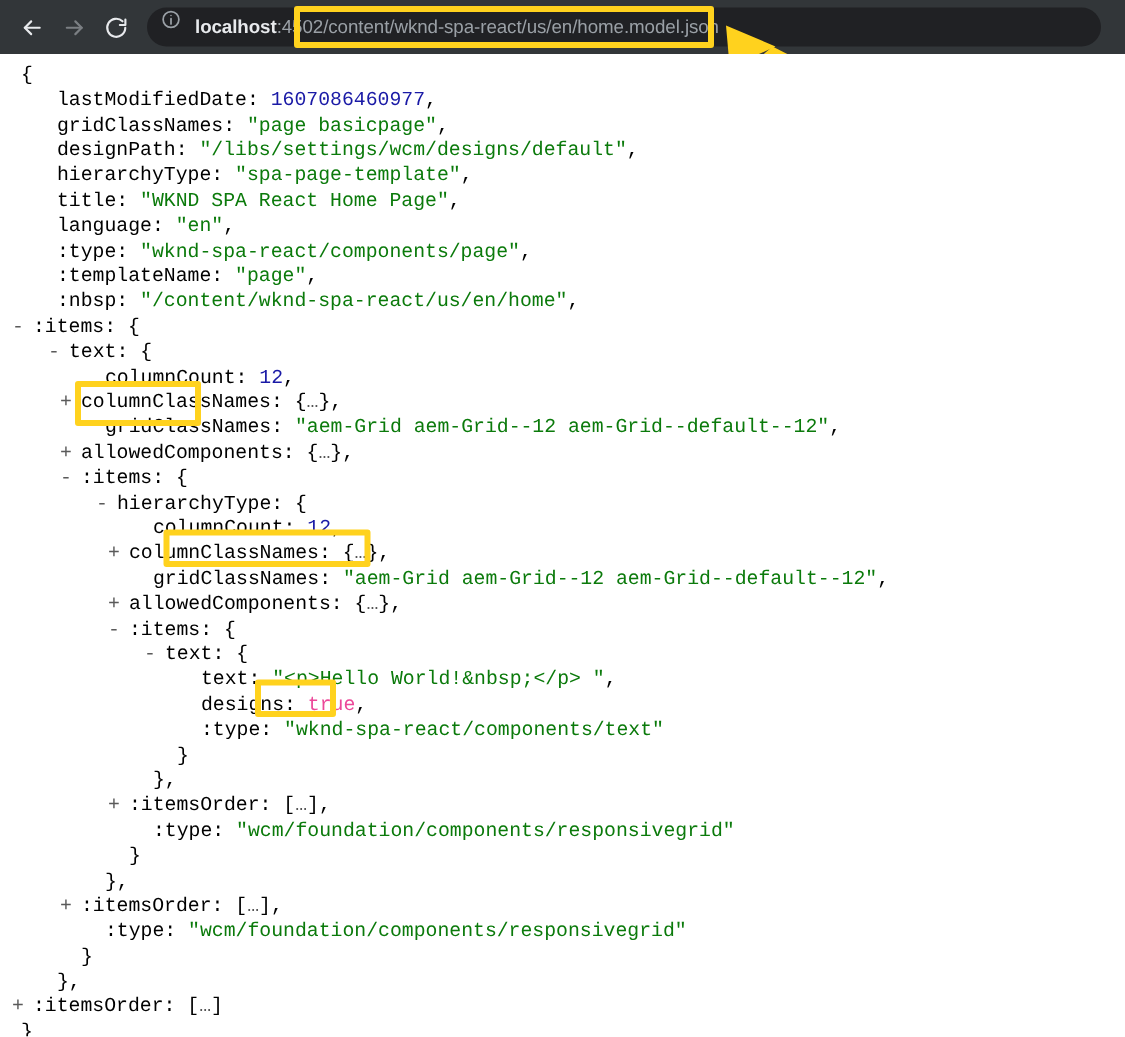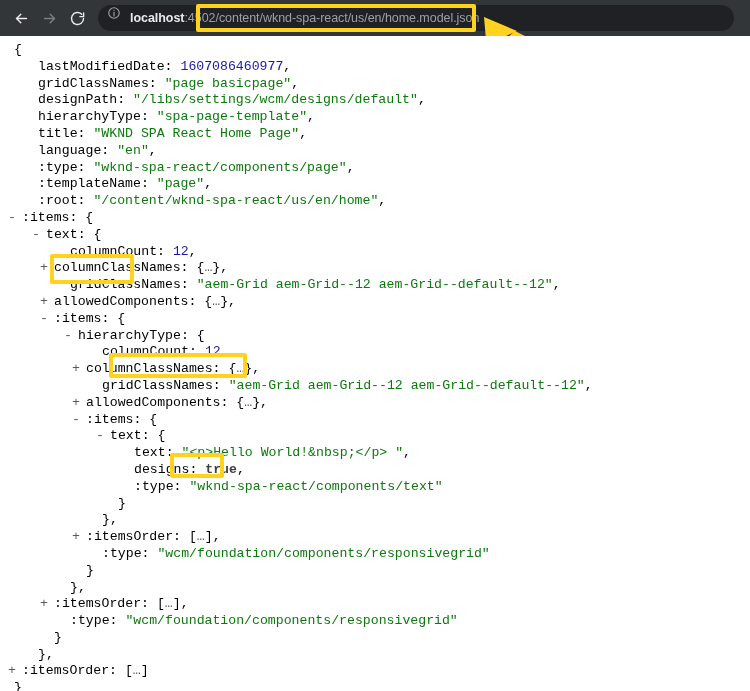--- a/index.html
+++ b/index.html
@@ -119,21 +119,21 @@
     padding-left: 8px;
   }
   .tgl {
     display: inline-block;
     color: #5a5a5a;
     font-weight: normal;
   }
   .k   { font-weight: normal; color: #000000; }
   .str { color: #0b7a0b; }
   .num { color: #1a1aa6; }
-  .bool{ color: #404040; font-weight: bold; }
+  .bool{ color: #ec4899; }
   .pun { color: #000000; }
   .ell { color: #555555; }
 
   
   .hl-box {
     position: absolute;
     border: 4px solid #ffd21e;
     box-sizing: border-box;
     border-radius: 2px;
     pointer-events: none;
@@ -200,21 +200,21 @@
   <div id="json-lines">
       <div class="json-line"><span class="tgl" style="width: 0px; text-align: right; padding-right: 6px;"></span><span class="pun">{</span></div>
       <div class="json-line"><span class="tgl" style="width: 24px; text-align: right; padding-right: 6px;"></span><span class="k">lastModifiedDate:</span><span class="pun"> </span><span class="num">1607086460977</span><span class="pun">,</span></div>
       <div class="json-line"><span class="tgl" style="width: 24px; text-align: right; padding-right: 6px;"></span><span class="k">gridClassNames:</span><span class="pun"> </span><span class="str">"page basicpage"</span><span class="pun">,</span></div>
       <div class="json-line"><span class="tgl" style="width: 24px; text-align: right; padding-right: 6px;"></span><span class="k">designPath:</span><span class="pun"> </span><span class="str">"/libs/settings/wcm/designs/default"</span><span class="pun">,</span></div>
       <div class="json-line"><span class="tgl" style="width: 24px; text-align: right; padding-right: 6px;"></span><span class="k">hierarchyType:</span><span class="pun"> </span><span class="str">"spa-page-template"</span><span class="pun">,</span></div>
       <div class="json-line"><span class="tgl" style="width: 24px; text-align: right; padding-right: 6px;"></span><span class="k">title:</span><span class="pun"> </span><span class="str">"WKND SPA React Home Page"</span><span class="pun">,</span></div>
       <div class="json-line"><span class="tgl" style="width: 24px; text-align: right; padding-right: 6px;"></span><span class="k">language:</span><span class="pun"> </span><span class="str">"en"</span><span class="pun">,</span></div>
       <div class="json-line"><span class="tgl" style="width: 24px; text-align: right; padding-right: 6px;"></span><span class="k">:type:</span><span class="pun"> </span><span class="str">"wknd-spa-react/components/page"</span><span class="pun">,</span></div>
       <div class="json-line"><span class="tgl" style="width: 24px; text-align: right; padding-right: 6px;"></span><span class="k">:templateName:</span><span class="pun"> </span><span class="str">"page"</span><span class="pun">,</span></div>
-      <div class="json-line"><span class="tgl" style="width: 24px; text-align: right; padding-right: 6px;"></span><span class="k">:root:</span><span class="pun"> </span><span class="str">"/content/wknd-spa-react/us/en/home"</span><span class="pun">,</span></div>
+      <div class="json-line"><span class="tgl" style="width: 24px; text-align: right; padding-right: 6px;"></span><span class="k">:nbsp:</span><span class="pun"> </span><span class="str">"/content/wknd-spa-react/us/en/home"</span><span class="pun">,</span></div>
       <div class="json-line"><span class="tgl" style="width: 8px; text-align: right; padding-right: 6px;">-</span><span class="k">:items:</span><span class="pun"> {</span></div>
       <div class="json-line"><span class="tgl" style="width: 32px; text-align: right; padding-right: 6px;">-</span><span class="k">text:</span><span class="pun"> {</span></div>
       <div class="json-line"><span class="tgl" style="width: 56px; text-align: right; padding-right: 6px;"></span><span class="k">columnCount:</span><span class="pun"> </span><span class="num">12</span><span class="pun">,</span></div>
       <div class="json-line"><span class="tgl" style="width: 40px; text-align: right; padding-right: 6px;">+</span><span class="k">columnClassNames:</span><span class="pun"> {</span><span class="ell">…</span><span class="pun">},</span></div>
       <div class="json-line"><span class="tgl" style="width: 56px; text-align: right; padding-right: 6px;"></span><span class="k">gridClassNames:</span><span class="pun"> </span><span class="str">"aem-Grid aem-Grid--12 aem-Grid--default--12"</span><span class="pun">,</span></div>
       <div class="json-line"><span class="tgl" style="width: 40px; text-align: right; padding-right: 6px;">+</span><span class="k">allowedComponents:</span><span class="pun"> {</span><span class="ell">…</span><span class="pun">},</span></div>
       <div class="json-line"><span class="tgl" style="width: 40px; text-align: right; padding-right: 6px;">-</span><span class="k">:items:</span><span class="pun"> {</span></div>
       <div class="json-line"><span class="tgl" style="width: 64px; text-align: right; padding-right: 6px;">-</span><span class="k">hierarchyType:</span><span class="pun"> {</span></div>
       <div class="json-line"><span class="tgl" style="width: 88px; text-align: right; padding-right: 6px;"></span><span class="k">columnCount:</span><span class="pun"> </span><span class="num">12</span><span class="pun">,</span></div>
       <div class="json-line"><span class="tgl" style="width: 72px; text-align: right; padding-right: 6px;">+</span><span class="k">columnClassNames:</span><span class="pun"> {</span><span class="ell">…</span><span class="pun">},</span></div>

